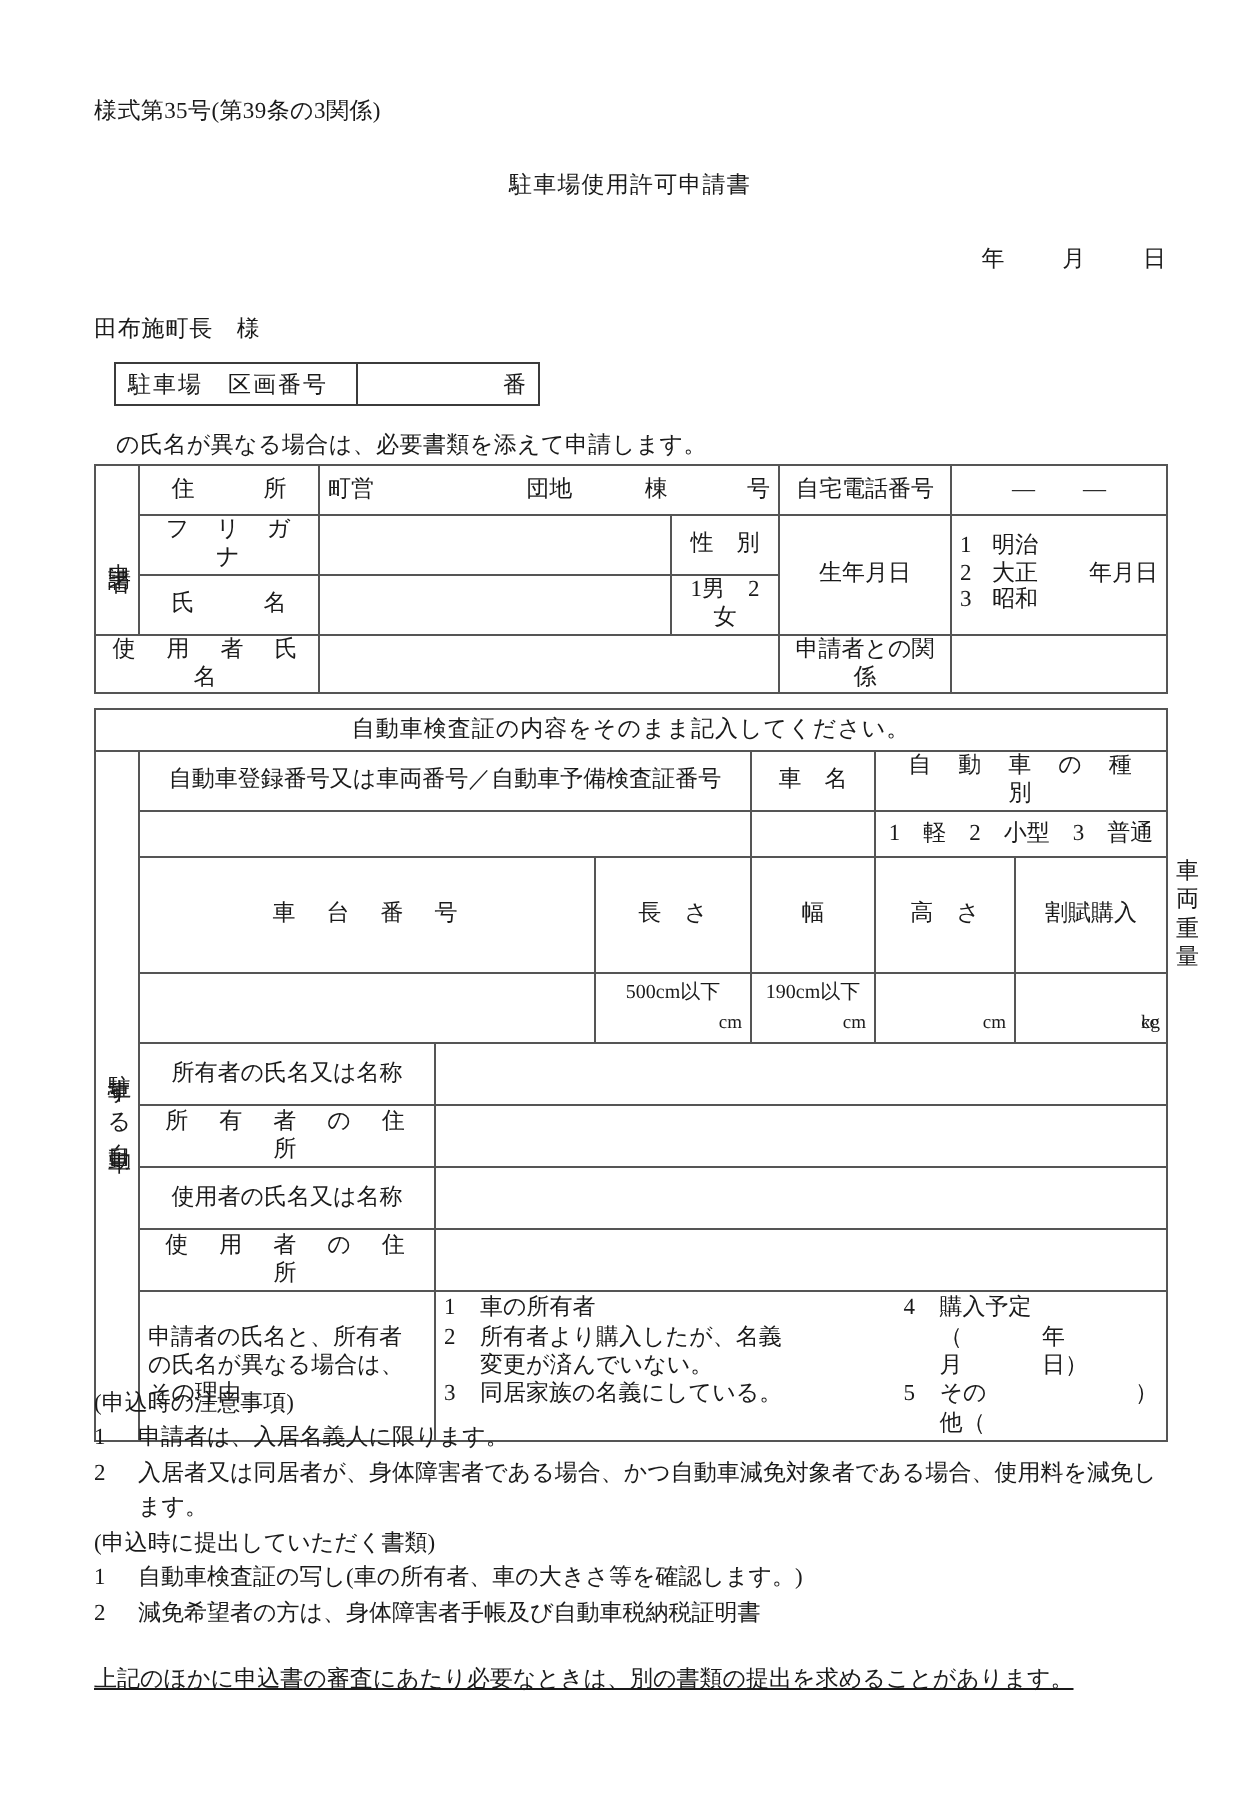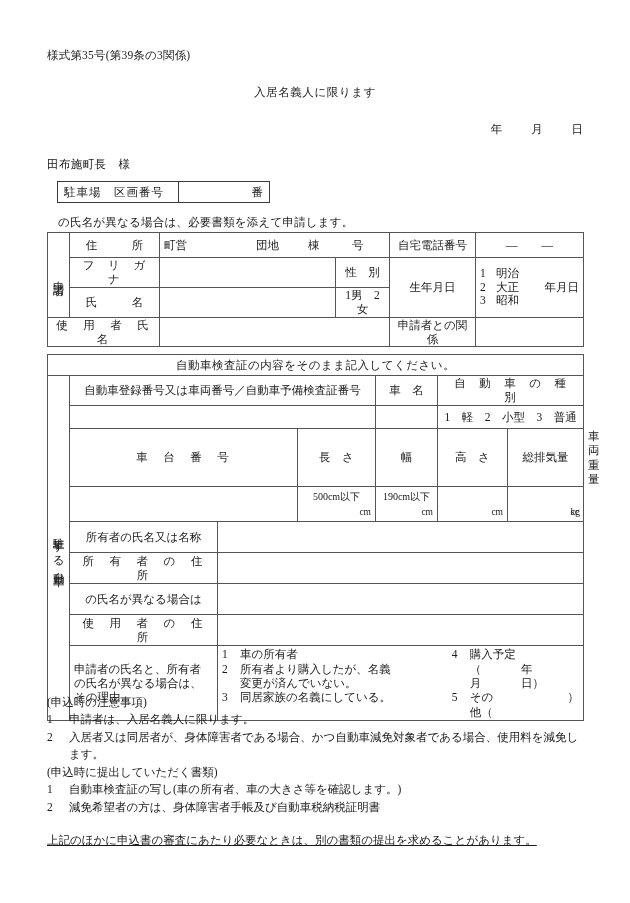--- a/index.html
+++ b/index.html
@@ -79,20 +79,21 @@
   }
 
   
   #applicant-table { left: 47px; top: 232px; width: 536px; }
   #applicant-table td { height: 24px; }
 
   .addr-row-inner {
     display: flex;
     align-items: center;
     width: 100%;
+    justify-content: space-between;
   }
   .addr-row-inner .a1 { width: 92px; }
   .addr-row-inner .a2 { width: 52px; }
   .addr-row-inner .a3 { width: 44px; }
   .addr-row-inner .a4 { }
 
   .tel-dashes {
     display: flex;
     justify-content: space-around;
     align-items: center;
@@ -142,21 +143,21 @@
   .notes .cont { padding-left: 22px; }
   .notes .gap { height: 14px; }
   .notes .final { margin-top: 2px; text-decoration: underline; }
 </style>
 </head>
 <body>
 
 <div class="page">
 
   <div class="t form-no">様式第35号(第39条の3関係)</div>
-  <div class="t doc-title">入居名義人に限ります</div>
+  <div class="t doc-title">駐車場使用許可申請書</div>
   <div class="t date-line">
     <span class="y">年</span>
     <span class="m">月</span>
     <span class="d">日</span>
   </div>
   <div class="t addressee">田布施町長　様</div>
 
   <table class="lot-box">
     <tbody>
         <tr>
@@ -271,21 +272,21 @@
       <td colspan="3"></td>
       <td></td>
       <td class="ctr" colspan="2">1　軽　2　小型　3　普通</td>
     </tr>
 
     <tr>
       <td class="ctr sp2" colspan="2">車　台　番　号</td>
       <td class="ctr">長　さ</td>
       <td class="ctr">幅</td>
       <td class="ctr">高　さ</td>
-      <td class="ctr">総排気量</td>
+      <td class="ctr">割賦購入</td>
       <td class="ctr">車両重量</td>
     </tr>
 
     <tr>
       <td colspan="2" class="unit-only"></td>
       <td class="dim-cell">
         <span class="limit">500cm以下</span>
         <span class="unit">cm</span>
       </td>
       <td class="dim-cell">
@@ -305,21 +306,21 @@
 
     <tr>
       <td class="ctr" style="height:30px">所有者の氏名又は名称</td>
       <td colspan="5"></td>
     </tr>
     <tr>
       <td class="ctr sp2" style="height:30px">所　有　者　の　住　所</td>
       <td colspan="5"></td>
     </tr>
     <tr>
-      <td class="ctr" style="height:30px">の氏名が異なる場合は</td>
+      <td class="ctr" style="height:30px">使用者の氏名又は名称</td>
       <td colspan="5"></td>
     </tr>
     <tr>
       <td class="ctr sp2" style="height:30px">使　用　者　の　住　所</td>
       <td colspan="5"></td>
     </tr>
 
     <tr>
       <td class="reason-label" style="height:74px">
         <div>申請者の氏名と、所有者</div>

